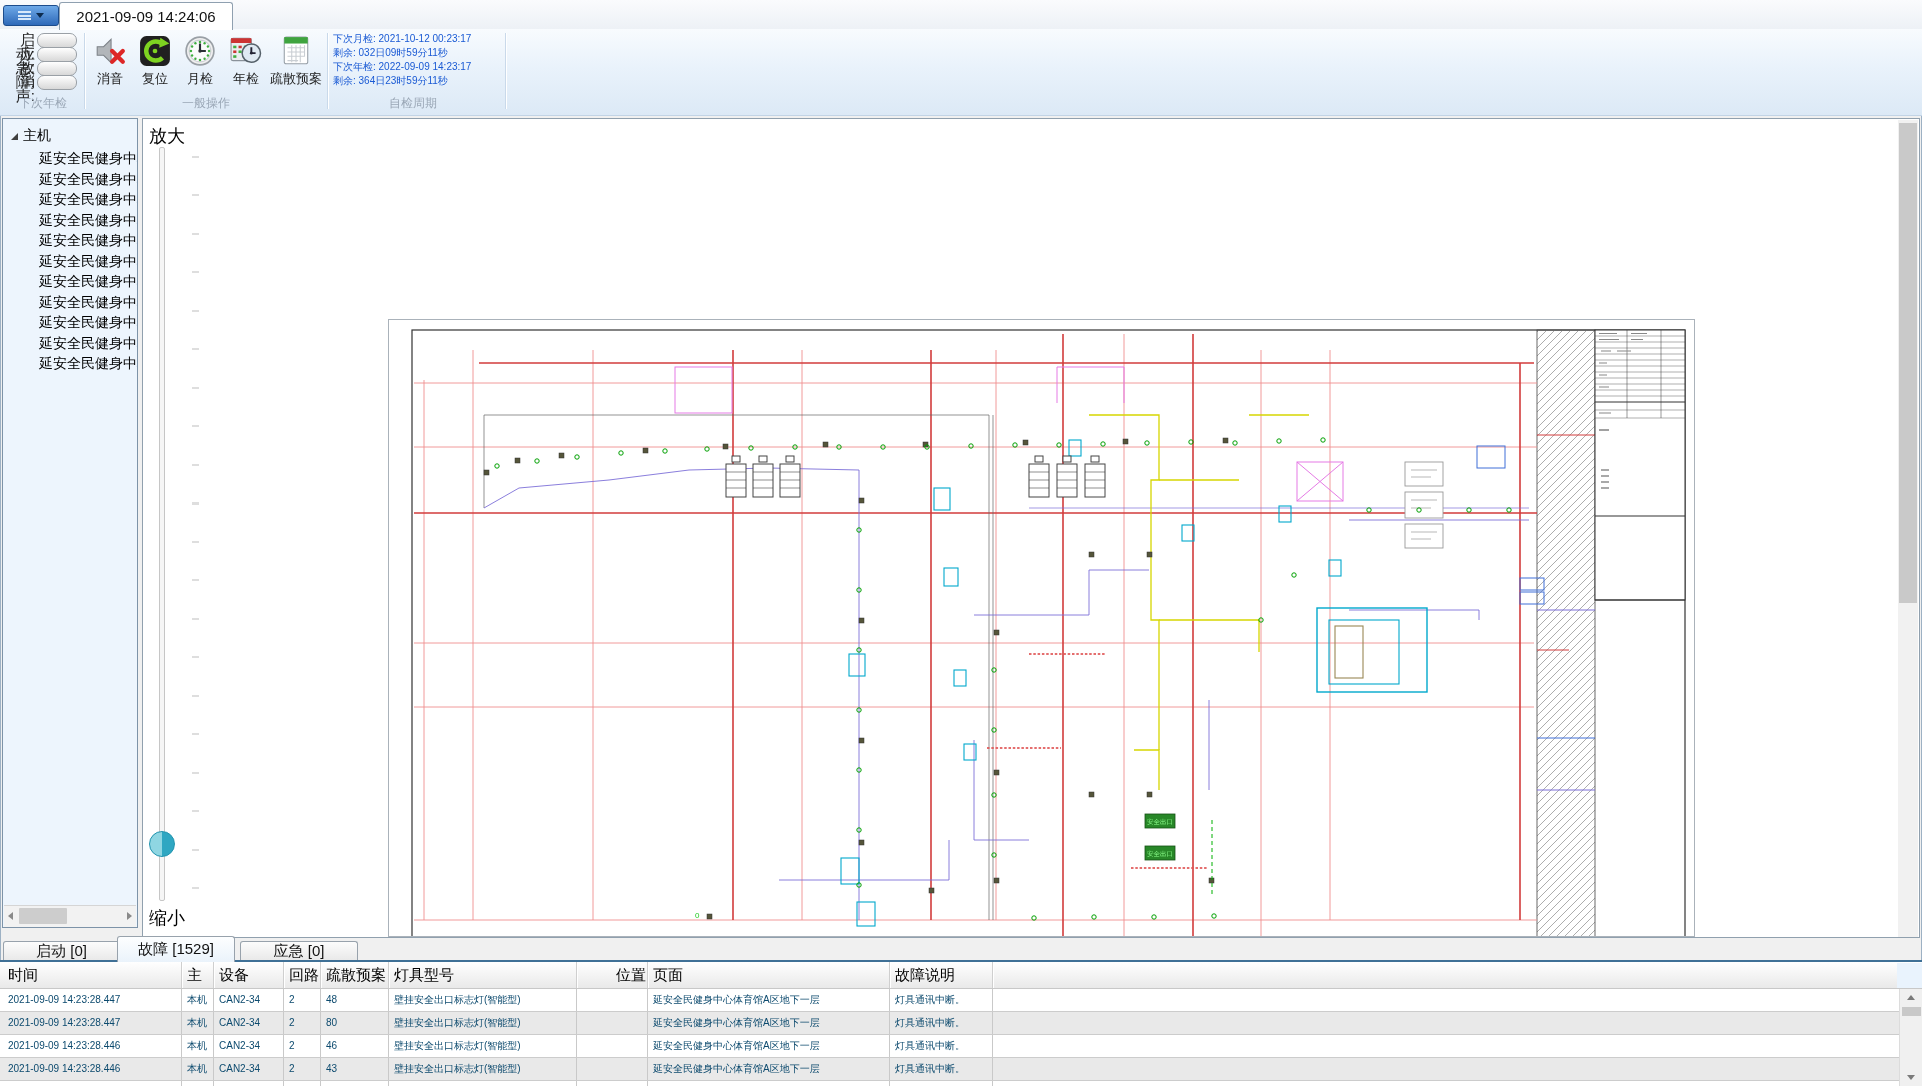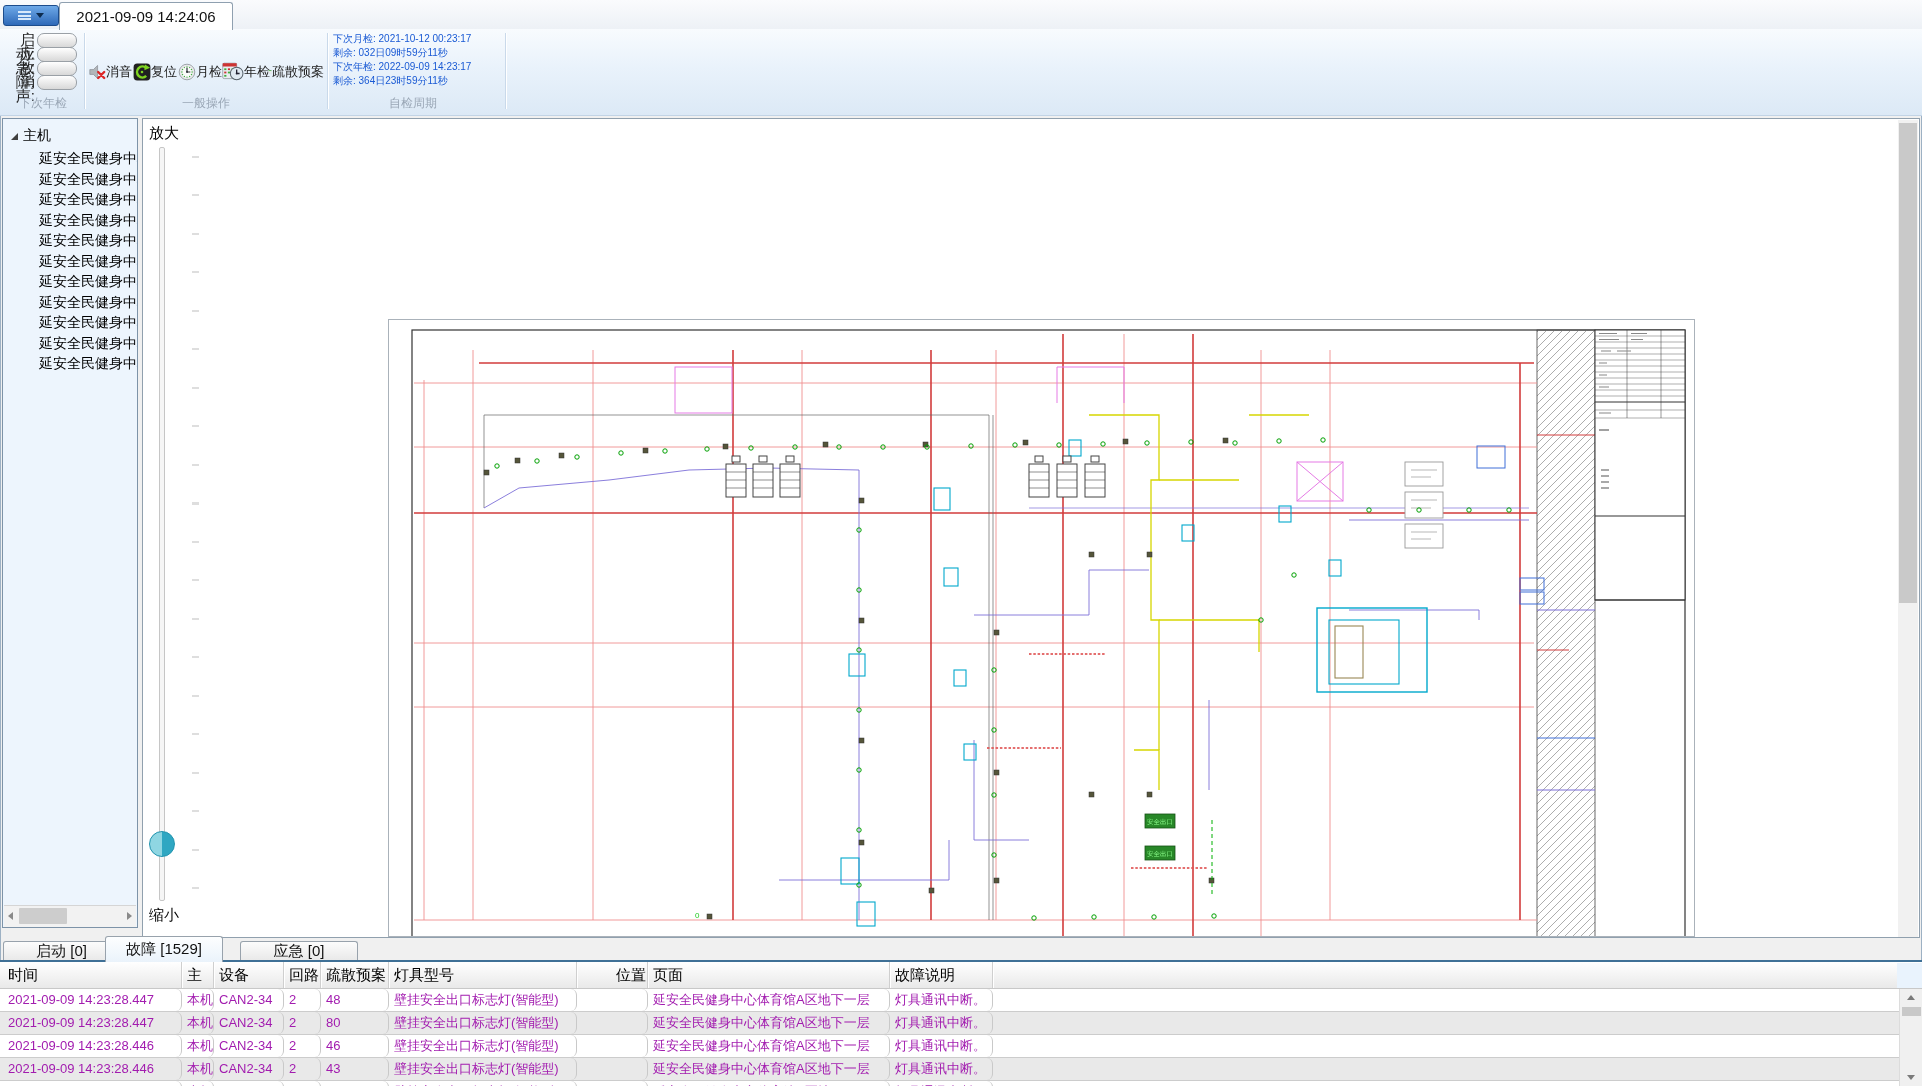--- a/index.html
+++ b/index.html
@@ -17,58 +17,58 @@
   .dt-tab{position:absolute;left:59px;top:2px;width:172px;height:27px;background:#fff;border:1px solid #8fa0b0;border-bottom:none;
     border-radius:3px 3px 0 0;font-size:15px;color:#111;display:flex;align-items:center;justify-content:center;z-index:2;}
   
   .ribbon{position:absolute;left:0;top:29px;width:1922px;height:86px;
     background:linear-gradient(#f8fbfe,#e9f2fb 45%,#dce9f6);border-bottom:1px solid #c2d4e6;}
   .grp-caption{position:absolute;top:67px;height:14px;font-size:12px;color:#9aa7b6;text-align:center;line-height:14px;}
   .vsep{position:absolute;top:4px;bottom:6px;width:1px;background:#c9d9ea;box-shadow:1px 0 0 #ffffff;}
   .st-label{position:absolute;left:3px;width:32px;font-size:15px;color:#222;text-align:right;line-height:14px;}
   .pill{position:absolute;left:37px;width:38px;height:13px;border:1px solid #9aa0a6;border-radius:7px;
     background:linear-gradient(#ffffff,#d8d8d8);}
-  .tbtn{position:absolute;top:2px;height:78px;display:flex;flex-direction:row;align-items:center;justify-content:flex-start;cursor:pointer;}
+  .tbtn{position:absolute;top:2px;height:78px;display:flex;flex-direction:column;align-items:center;justify-content:flex-start;cursor:pointer;}
   .tbtn .ic{width:32px;height:32px;margin-top:4px;}
   .tbtn .lbl{font-size:13px;color:#222;margin-top:3px;white-space:nowrap;}
   .info-line{position:absolute;left:333px;height:14px;line-height:14px;font-size:10px;color:#1a5ad4;white-space:nowrap;}
   
   .sidebar{position:absolute;left:2px;top:118px;width:136px;height:810px;background:#edf5fd;border:1px solid #7d93a8;box-sizing:border-box;overflow:hidden;}
   .tree-root{position:absolute;left:8px;top:8px;height:18px;display:flex;align-items:center;gap:5px;font-size:14px;color:#000;cursor:pointer;}
   .expander{width:0;height:0;border-bottom:7px solid #404040;border-left:7px solid transparent;}
   .tree-item{position:absolute;left:36px;width:200px;height:20px;line-height:20px;font-size:14px;color:#000;white-space:nowrap;cursor:pointer;}
   .sb-hscroll{position:absolute;left:1px;right:1px;top:786px;height:21px;background:#f2f2f2;border-top:1px solid #d5d5d5;}
   .sb-hthumb{position:absolute;left:15px;top:2px;width:48px;height:16px;background:#cdcdcd;border-radius:1px;}
   .arr{position:absolute;width:0;height:0;}
   .arr-left{left:4px;top:6px;border-top:4px solid transparent;border-bottom:4px solid transparent;border-right:5px solid #8a8a8a;}
   .arr-right{right:4px;top:6px;border-top:4px solid transparent;border-bottom:4px solid transparent;border-left:5px solid #8a8a8a;}
   
   .mainpanel{position:absolute;left:142px;top:118px;width:1778px;height:820px;background:#fff;border:1px solid #90a0ae;box-sizing:border-box;}
-  .zoom-label{position:absolute;left:6px;font-size:15px;color:#000;}
+  .zoom-label{position:absolute;left:6px;font-size:18px;color:#000;}
   .slider-track{position:absolute;left:16px;top:28px;width:4px;height:752px;background:#f6f6f6;border:1px solid #c6c6c6;border-radius:2px;}
   .slider-ticks{position:absolute;left:49px;top:37px;width:7px;height:748px;
     background:repeating-linear-gradient(180deg,#dedede 0 2px,rgba(0,0,0,0) 2px 38.5px);}
   .slider-thumb{position:absolute;left:6px;top:712px;width:26px;height:26px;border-radius:50%;
     background:linear-gradient(90deg,#8fd6e2 0 50%,#2fa7c2 50% 100%);border:1px solid #1f93ae;box-sizing:border-box;cursor:pointer;}
   .viewport{position:absolute;left:245px;top:200px;width:1307px;height:618px;background:#fff;border:1px solid #aab2ba;box-sizing:border-box;overflow:hidden;}
   .mp-vscroll{position:absolute;left:1755px;top:1px;width:20px;height:817px;background:#f1f1f1;}
   .mp-vthumb{position:absolute;left:1px;top:3px;width:18px;height:480px;background:#c9c9c9;}
   
   .blue-line{position:absolute;left:0;top:960px;width:1922px;height:2px;background:#3f7096;z-index:1;}
   .btab{position:absolute;border:1px solid #98a2ac;border-bottom:none;border-radius:3px 3px 0 0;
     font-size:15px;color:#111;display:flex;align-items:center;justify-content:center;box-sizing:border-box;cursor:pointer;}
   .btab.inactive{top:941px;height:20px;background:linear-gradient(#fcfcfc,#e8e8e8);z-index:0;}
   .btab.active{top:936px;height:26px;background:linear-gradient(#fdfeff,#eaf3fb);z-index:2;}
   .thead{position:absolute;left:0;top:962px;width:1922px;height:27px;background:linear-gradient(#ffffff,#e9e9e9);
     border-bottom:1px solid #c8c8c8;box-sizing:border-box;display:flex;z-index:0;}
   .thead .cell{font-size:15px;color:#000;line-height:26px;border-right:1px solid #cfcfcf;box-shadow:1px 0 0 #ffffff;}
   .tbody{position:absolute;left:0;top:989px;width:1922px;height:97px;overflow:hidden;}
   .trow{display:flex;height:23px;line-height:22px;border-bottom:1px solid #cccccc;box-sizing:border-box;background:#fff;cursor:default;}
   .trow.alt{background:#e9e9e9;}
-  .trow .cell{font-size:13px;color:#a21caf;border-right:1px solid #c9c9c9;white-space:nowrap;overflow:hidden;border-radius:6px;}
+  .trow .cell{font-size:10px;color:#0c4a6e;border-right:1px solid #c9c9c9;white-space:nowrap;overflow:hidden;}
   .cell{box-sizing:border-box;padding-left:5px;}
   .c0{width:182px;padding-left:8px;} .c1{width:32px;} .c2{width:70px;} .c3{width:37px;} .c4{width:68px;}
   .c5{width:188px;} .c6{width:34px;margin-top:32px;} .c7{width:37px;} .c8{width:242px;} .c9{width:103px;}
   .cfill{flex:1;border-right:none !important;box-shadow:none !important;}
   .hdr-cap{position:absolute;left:1897px;top:963px;width:25px;height:25px;background:#e9f3fd;z-index:1;}
   .tb-vscroll{position:absolute;left:1899px;top:989px;width:23px;height:97px;background:#f0f0f0;border-left:1px solid #dcdcdc;box-sizing:border-box;}
   .tb-vthumb{position:absolute;left:2px;top:18px;width:19px;height:9px;background:#c8c8c8;}
   .arr-up{left:7px;top:6px;border-left:4px solid transparent;border-right:4px solid transparent;border-bottom:5px solid #7a7a7a;}
   .arr-down{left:7px;bottom:6px;border-left:4px solid transparent;border-right:4px solid transparent;border-top:5px solid #7a7a7a;}
 </style>
@@ -425,21 +425,21 @@
     </svg>
   </div>
 
   <div class="mp-vscroll">
     <div class="mp-vthumb"></div>
   </div>
 </div>
 
 <div class="blue-line"></div>
 <div class="btab inactive" style="left:3px;width:117px">启动 [0]</div>
-<div class="btab active" style="left:105px;width:118px">故障 [1529]</div>
+<div class="btab active" style="left:117px;width:118px">故障 [1529]</div>
 <div class="btab inactive" style="left:240px;width:118px">应急 [0]</div>
 
 <div class="thead">
   <div class="cell c0">时间</div>
   <div class="cell c1">主机</div>
   <div class="cell c2">设备</div>
   <div class="cell c3">回路</div>
   <div class="cell c4">疏散预案</div>
   <div class="cell c5">灯具型号</div>
   <div class="cell c6">区域</div>

